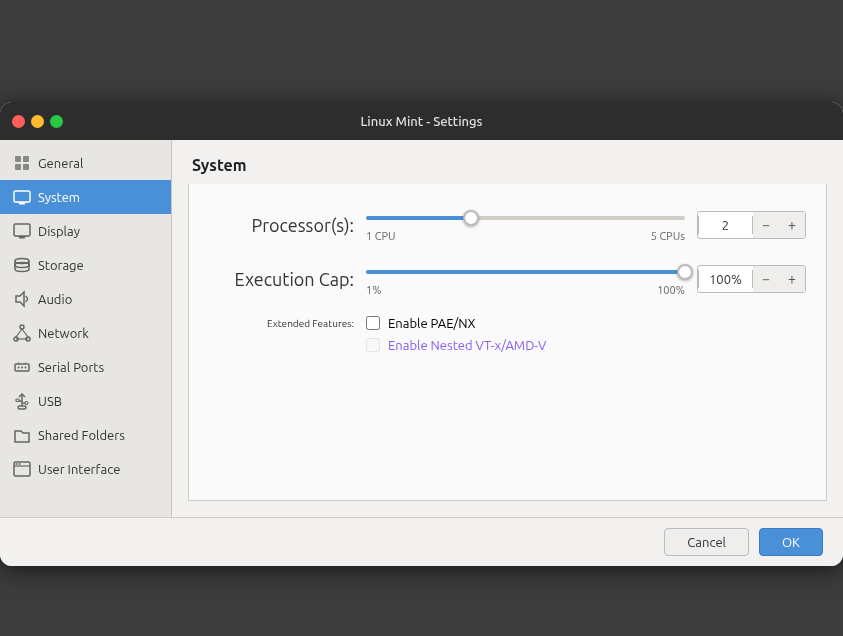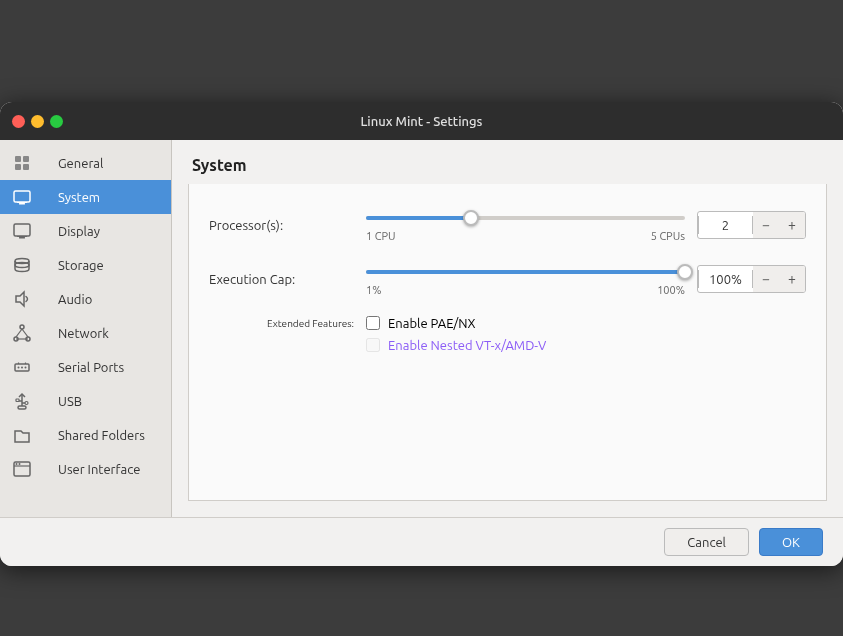--- a/index.html
+++ b/index.html
@@ -64,21 +64,21 @@
       background: #e8e6e3;
       border-right: 1px solid #c8c5c0;
       padding: 6px 0;
       flex-shrink: 0;
     }
     .sidebar-item {
       display: flex;
       align-items: center;
       padding: 7px 12px;
       cursor: pointer;
-      gap: 26px;
+      gap: 6px;
       color: #333;
       font-size: 13px;
       border-radius: 0;
       text-align: center;
     }
     .sidebar-item.active {
       background: #4a90d9;
       color: white;
     }
     .sidebar-icon {
@@ -131,23 +131,23 @@
       border-top: none;
     }
     .form-row {
       display: flex;
       align-items: center;
       margin-bottom: 20px;
       gap: 12px;
     }
     .form-label {
       width: 145px;
-      text-align: left;
+      text-align: right;
       color: #333;
-      font-size: 13px;
+      font-size: 18px;
       flex-shrink: 0;
     }
     .slider-container {
       flex: 1;
       display: flex;
       flex-direction: column;
     }
     .slider-track {
       position: relative;
       height: 20px;

